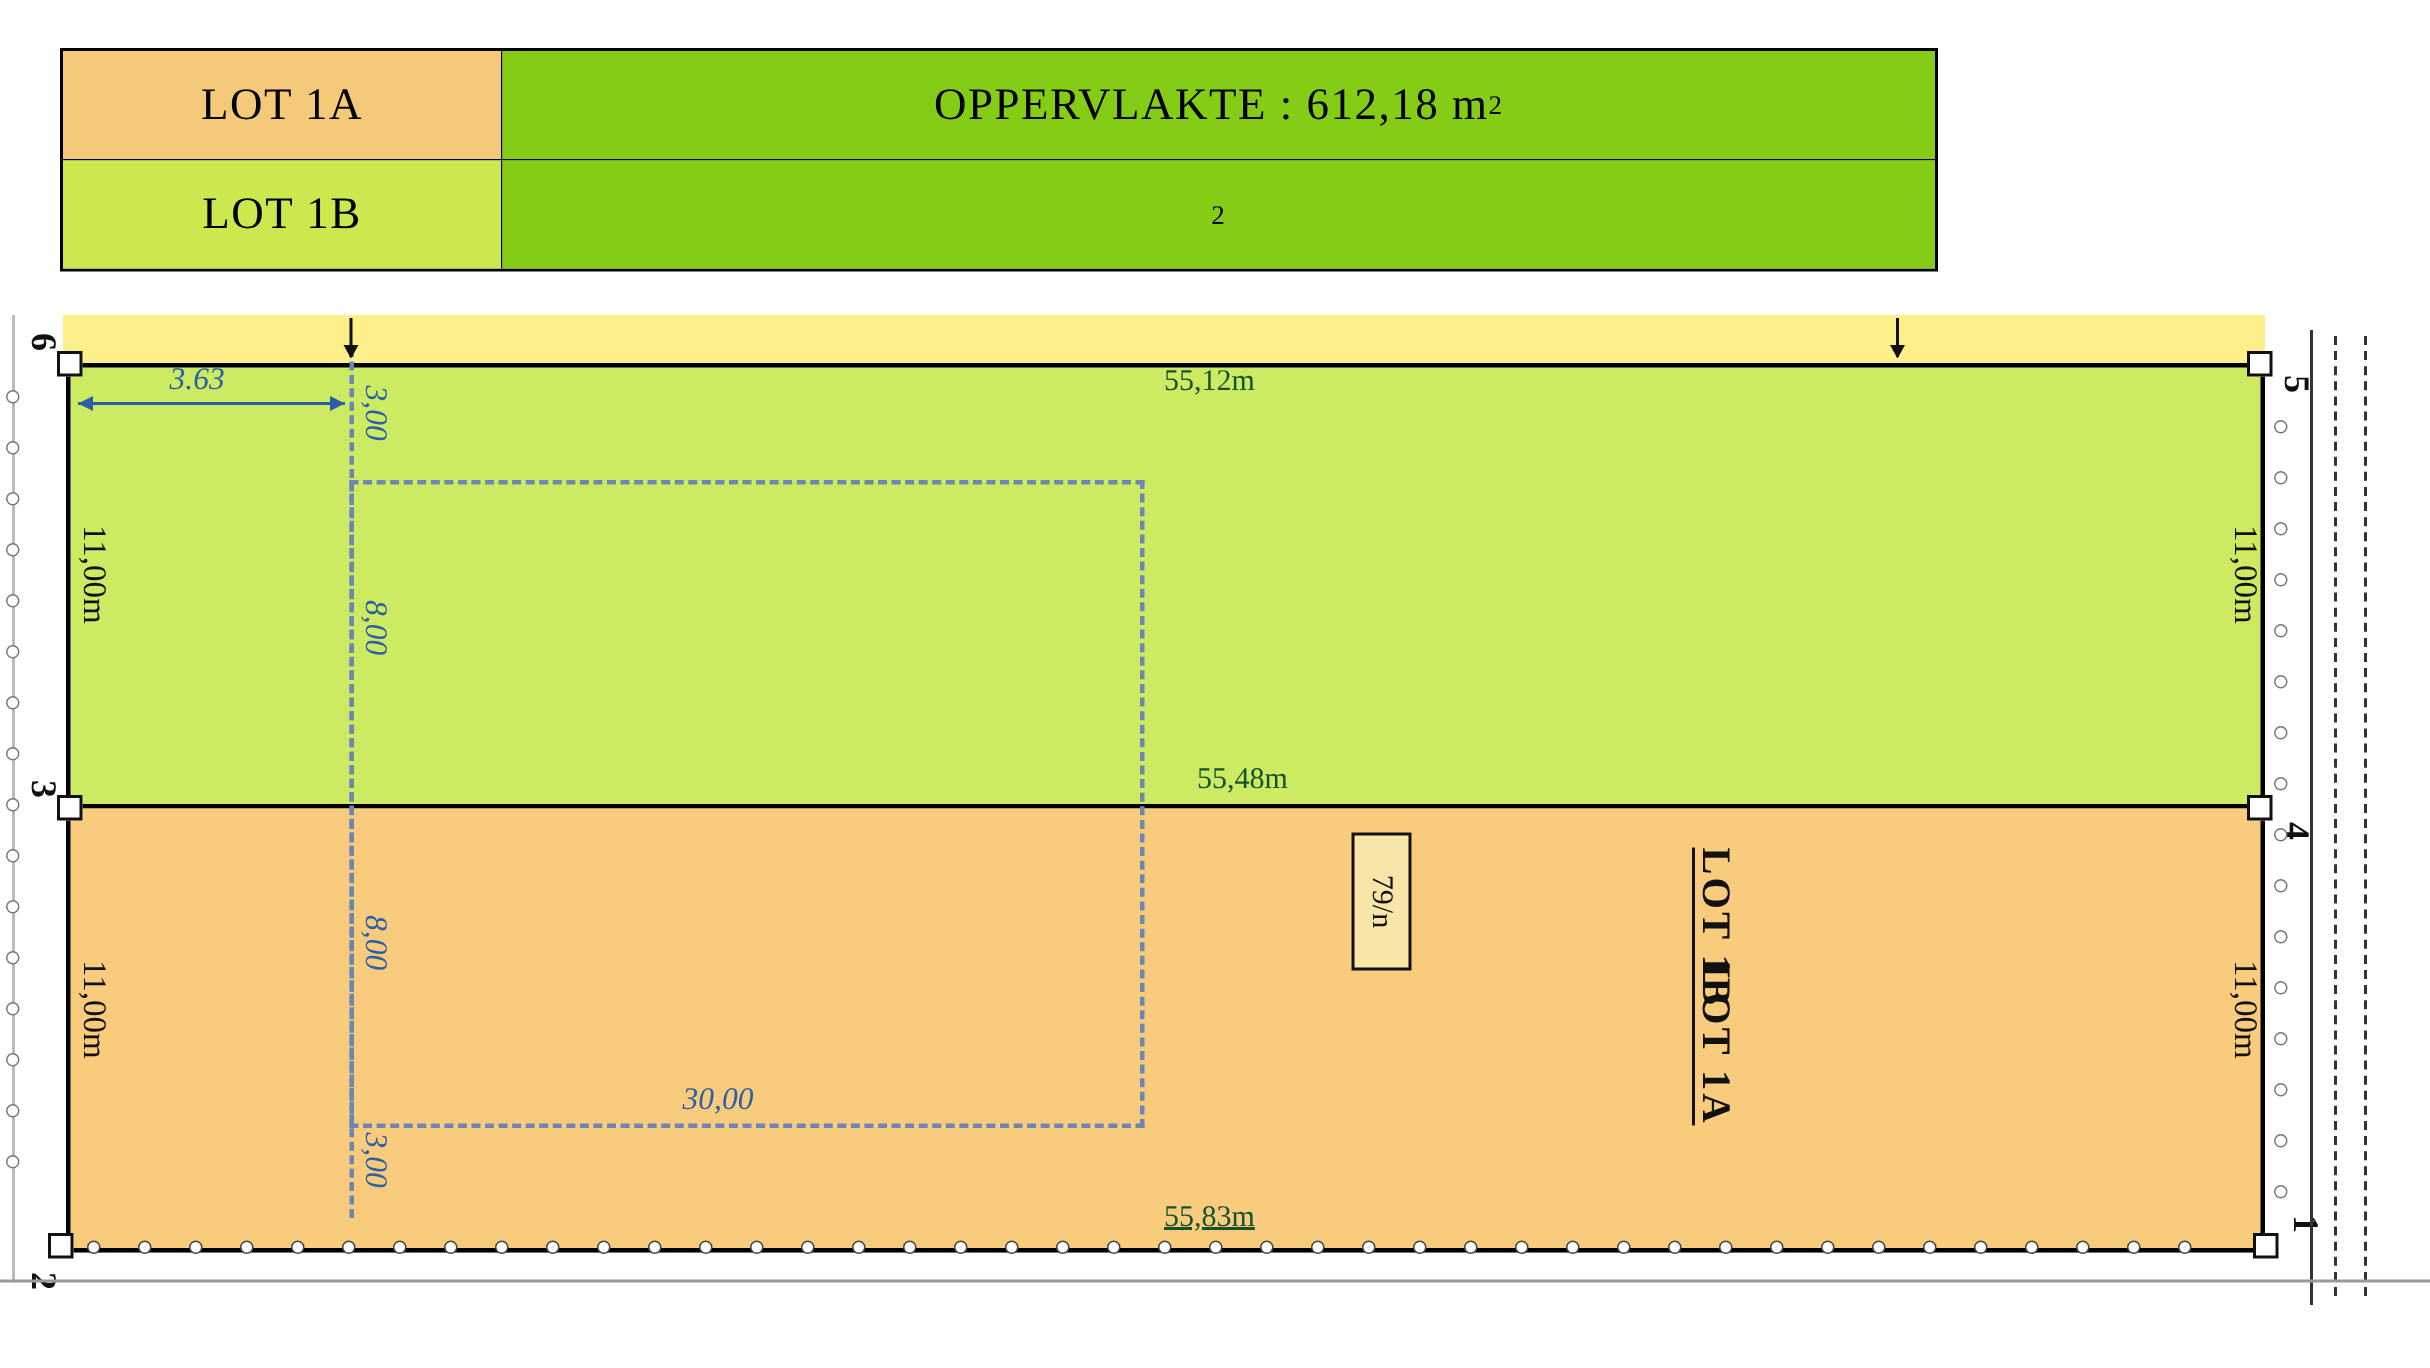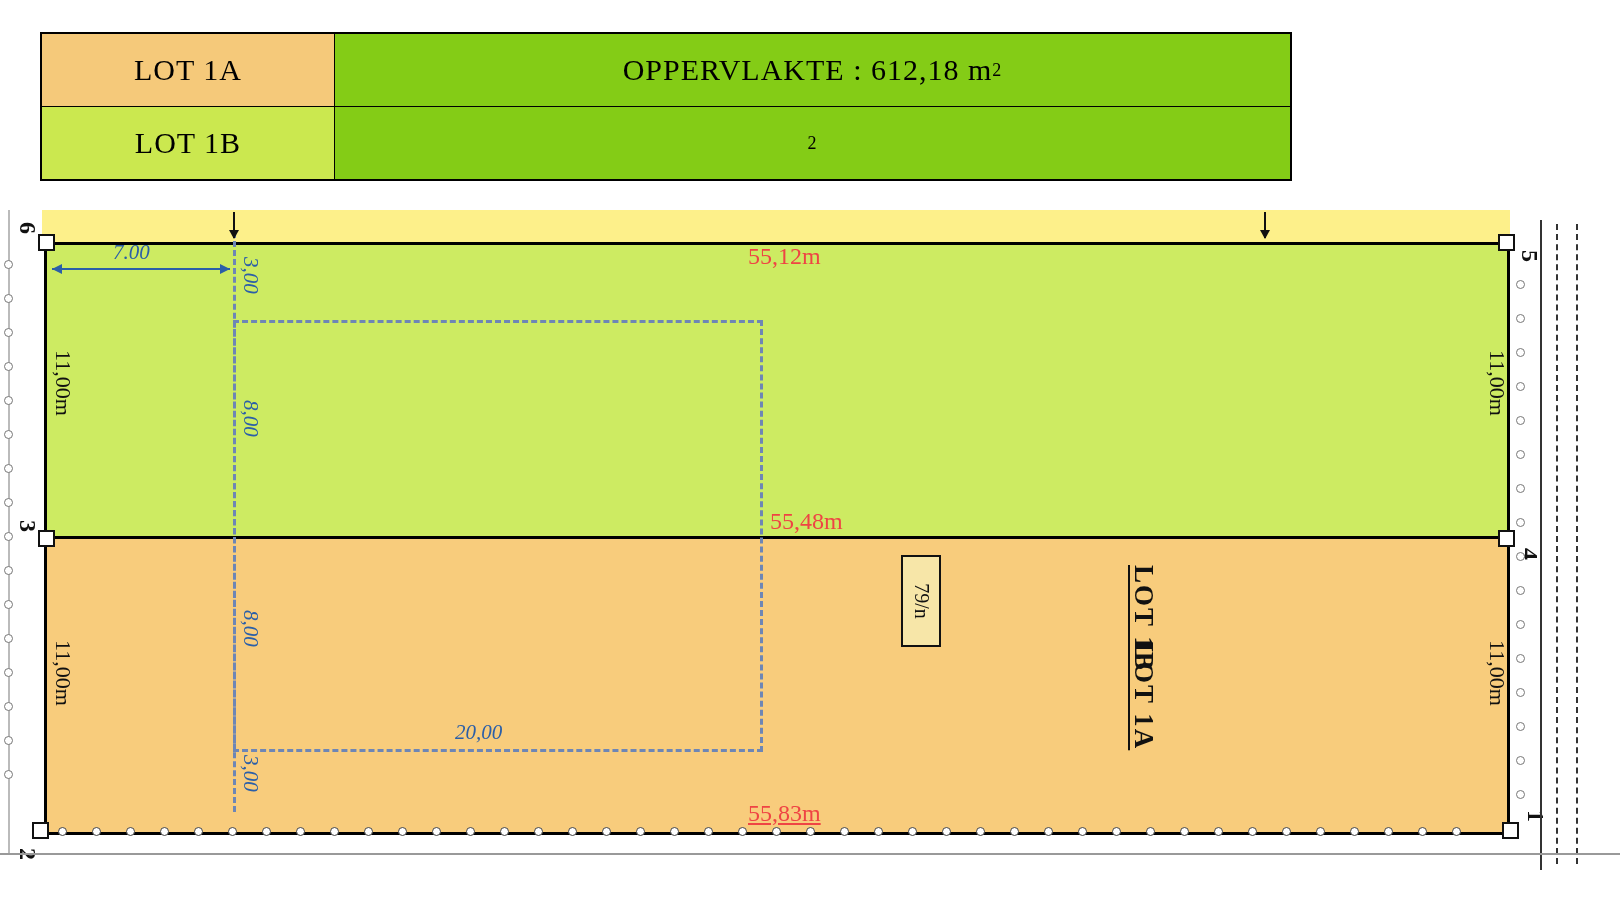--- a/index.html
+++ b/index.html
@@ -123,23 +123,24 @@
     font-size: 27px;
     font-weight: 700;
     letter-spacing: 2px;
     color: #111;
     text-decoration: underline;
   }
 
   .dim-black {
     position: absolute;
     font-family: "Liberation Serif", serif;
-    font-size: 24px;
-    color: #ef4444;
+    font-size: 20px;
+    color: #14532d;
     white-space: nowrap;
+    margin-left: 28px;
   }
   .dim-blue {
     position: absolute;
     font-family: "Liberation Serif", serif;
     font-style: italic;
     font-size: 21px;
     color: #2b5fa8;
     white-space: nowrap;
   }
   .dim-blue-v {
@@ -377,26 +378,26 @@
     <div class="dim-black" style="left:748px; top:33px;">55,12m</div>
     <div class="dim-black" style="left:770px; top:298px;">55,48m</div>
     <div class="dim-black" style="left:748px; top:590px;text-decoration:underline;">55,83m</div>
 
     <div class="dim-black-v" style="left:50px; top:140px;">11,00m</div>
     <div class="dim-black-v" style="left:50px; top:430px;">11,00m</div>
     <div class="dim-black-v" style="left:1484px; top:140px;">11,00m</div>
     <div class="dim-black-v" style="left:1484px; top:430px;">11,00m</div>
 
     <div class="arrow-row"></div>
-    <div class="dim-blue" style="left:113px; top:30px;">7.00</div>
+    <div class="dim-blue" style="left:113px; top:30px;">3.63</div>
     <div class="dim-blue-v" style="left:238px; top:47px;">3,00</div>
     <div class="dim-blue-v" style="left:238px; top:190px;">8,00</div>
     <div class="dim-blue-v" style="left:238px; top:400px;">8,00</div>
     <div class="dim-blue-v" style="left:238px; top:545px;">3,00</div>
-    <div class="dim-blue" style="left:455px; top:510px;">20,00</div>
+    <div class="dim-blue" style="left:455px; top:510px;">30,00</div>
 
     <div class="tick-arrow" style="left:233px; top:2px;"></div>
     <div class="tick-arrow" style="left:1264px; top:2px;"></div>
 
     <div class="corner-sq" style="left:38px; top:24px;"></div>
     <div class="corner-sq" style="left:1498px; top:24px;"></div>
     <div class="corner-sq" style="left:38px; top:320px;"></div>
     <div class="corner-sq" style="left:1498px; top:320px;"></div>
     <div class="corner-sq" style="left:32px; top:612px;"></div>
     <div class="corner-sq" style="left:1502px; top:612px;"></div>

